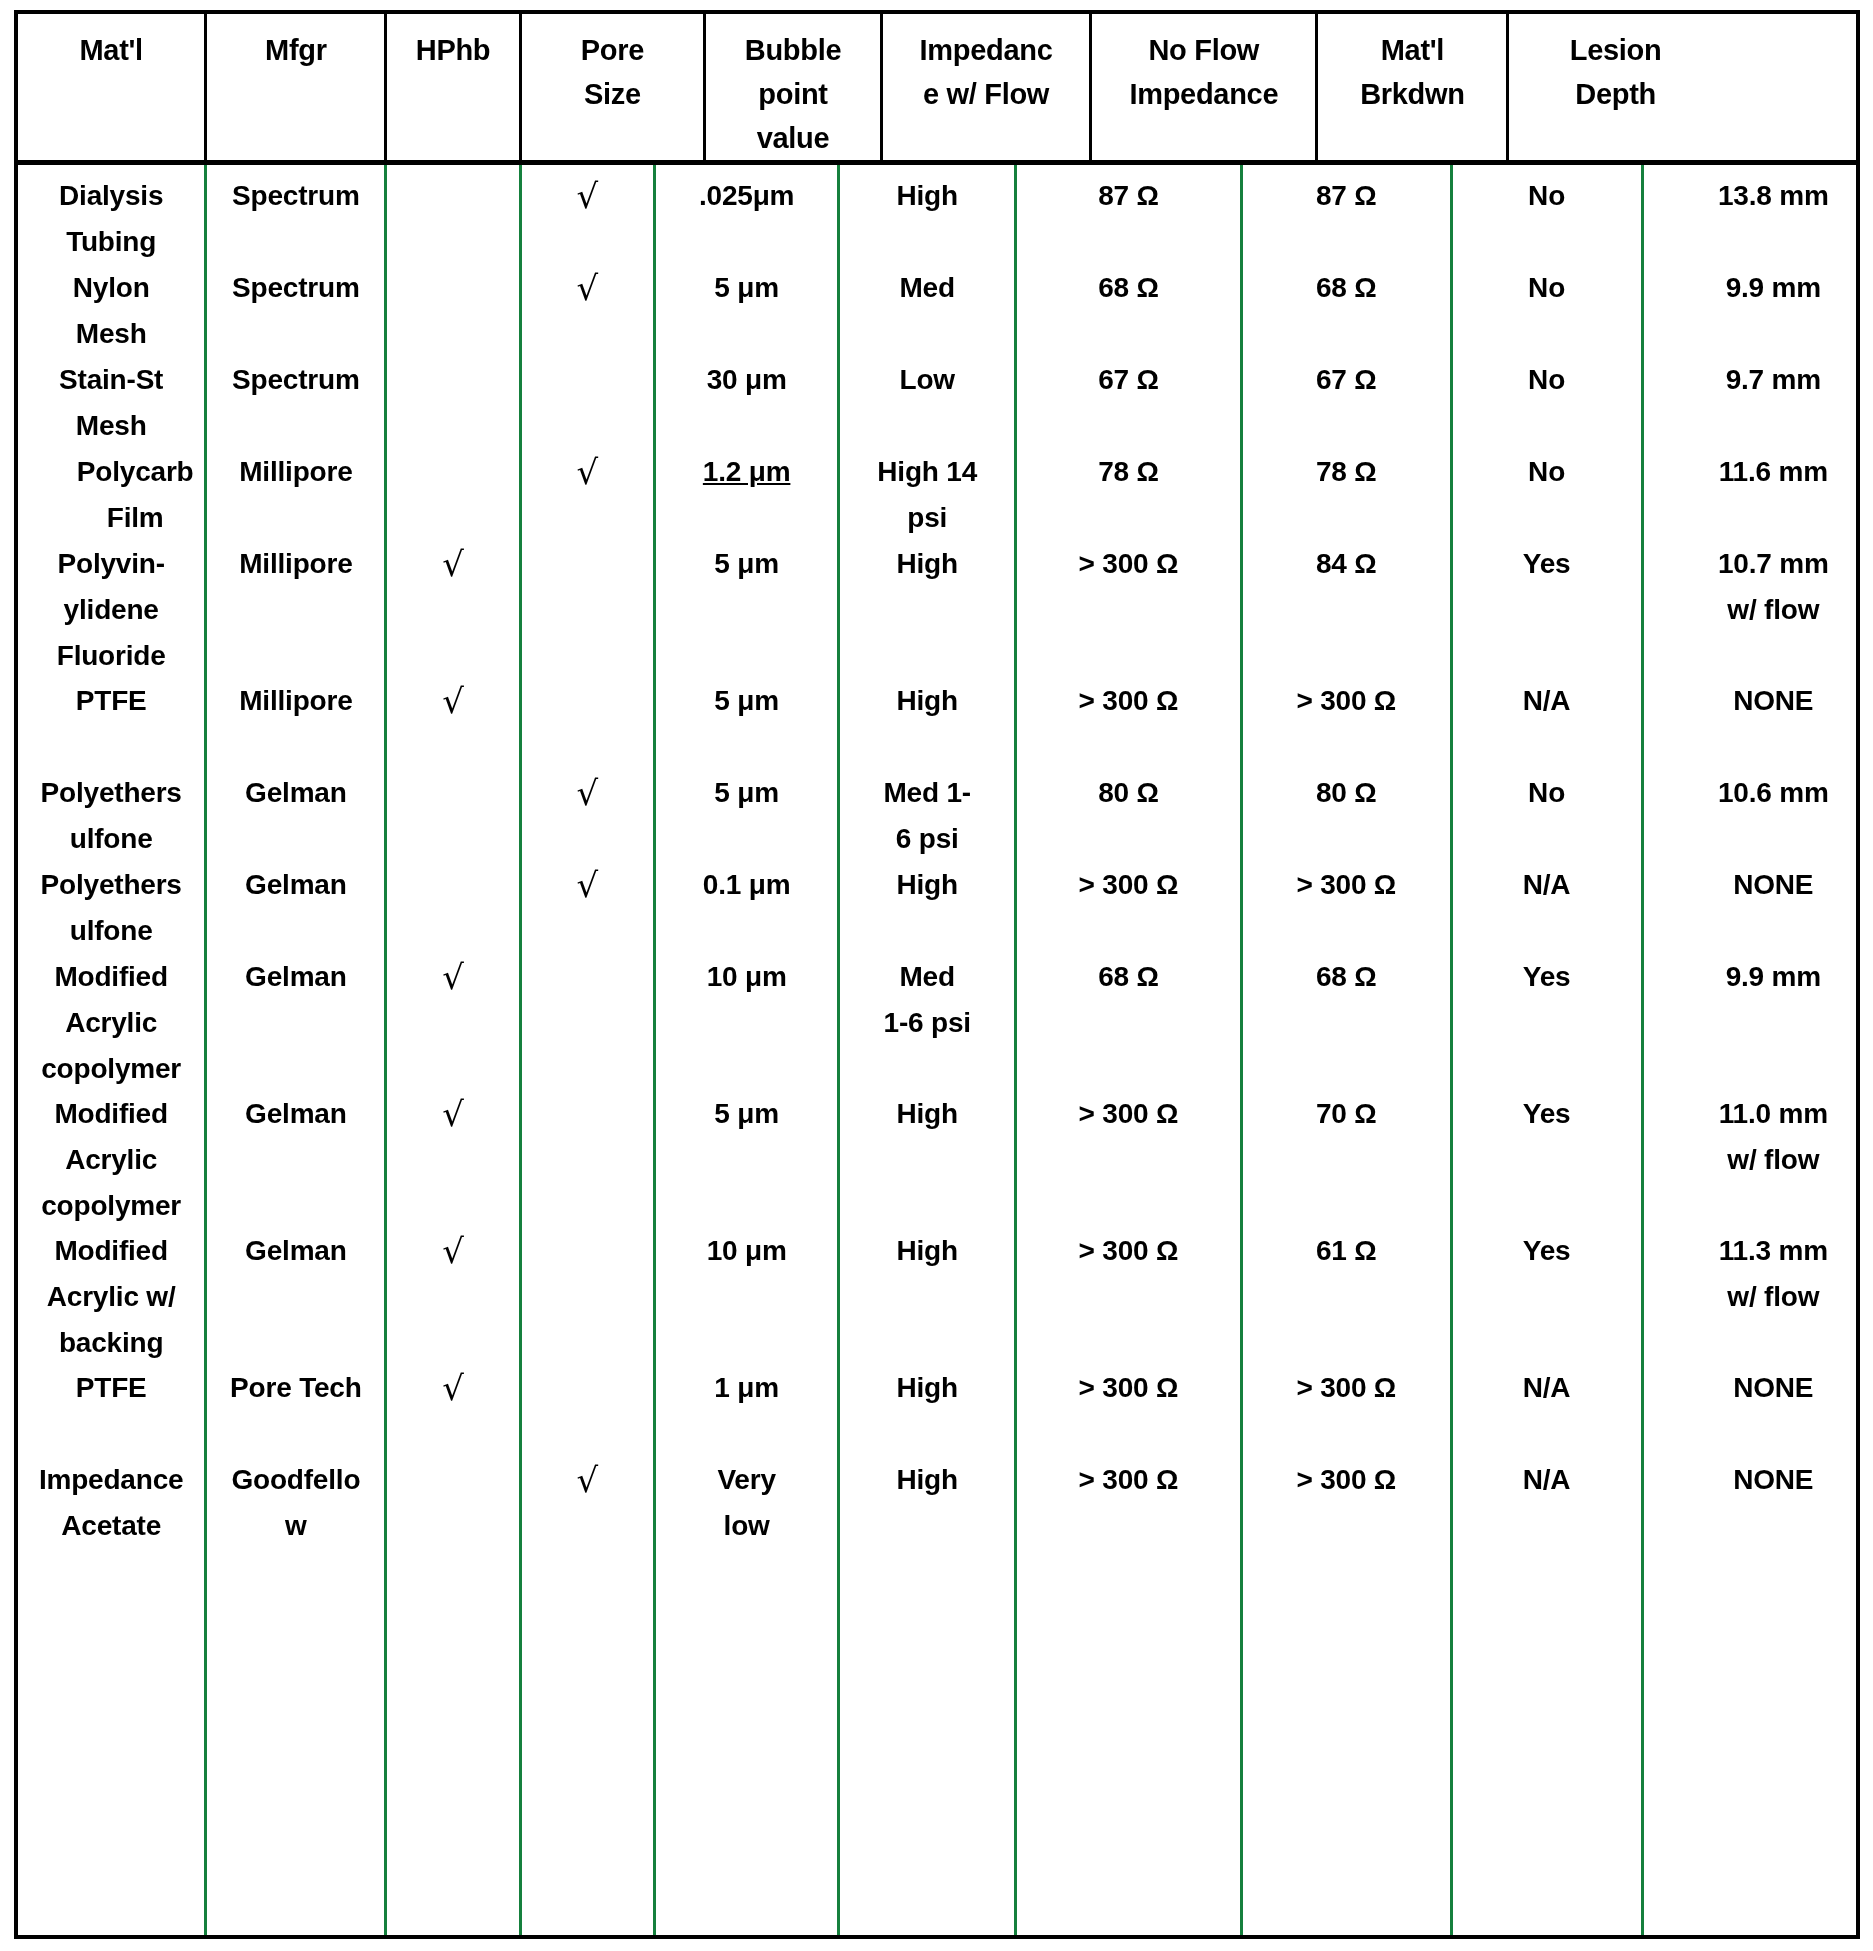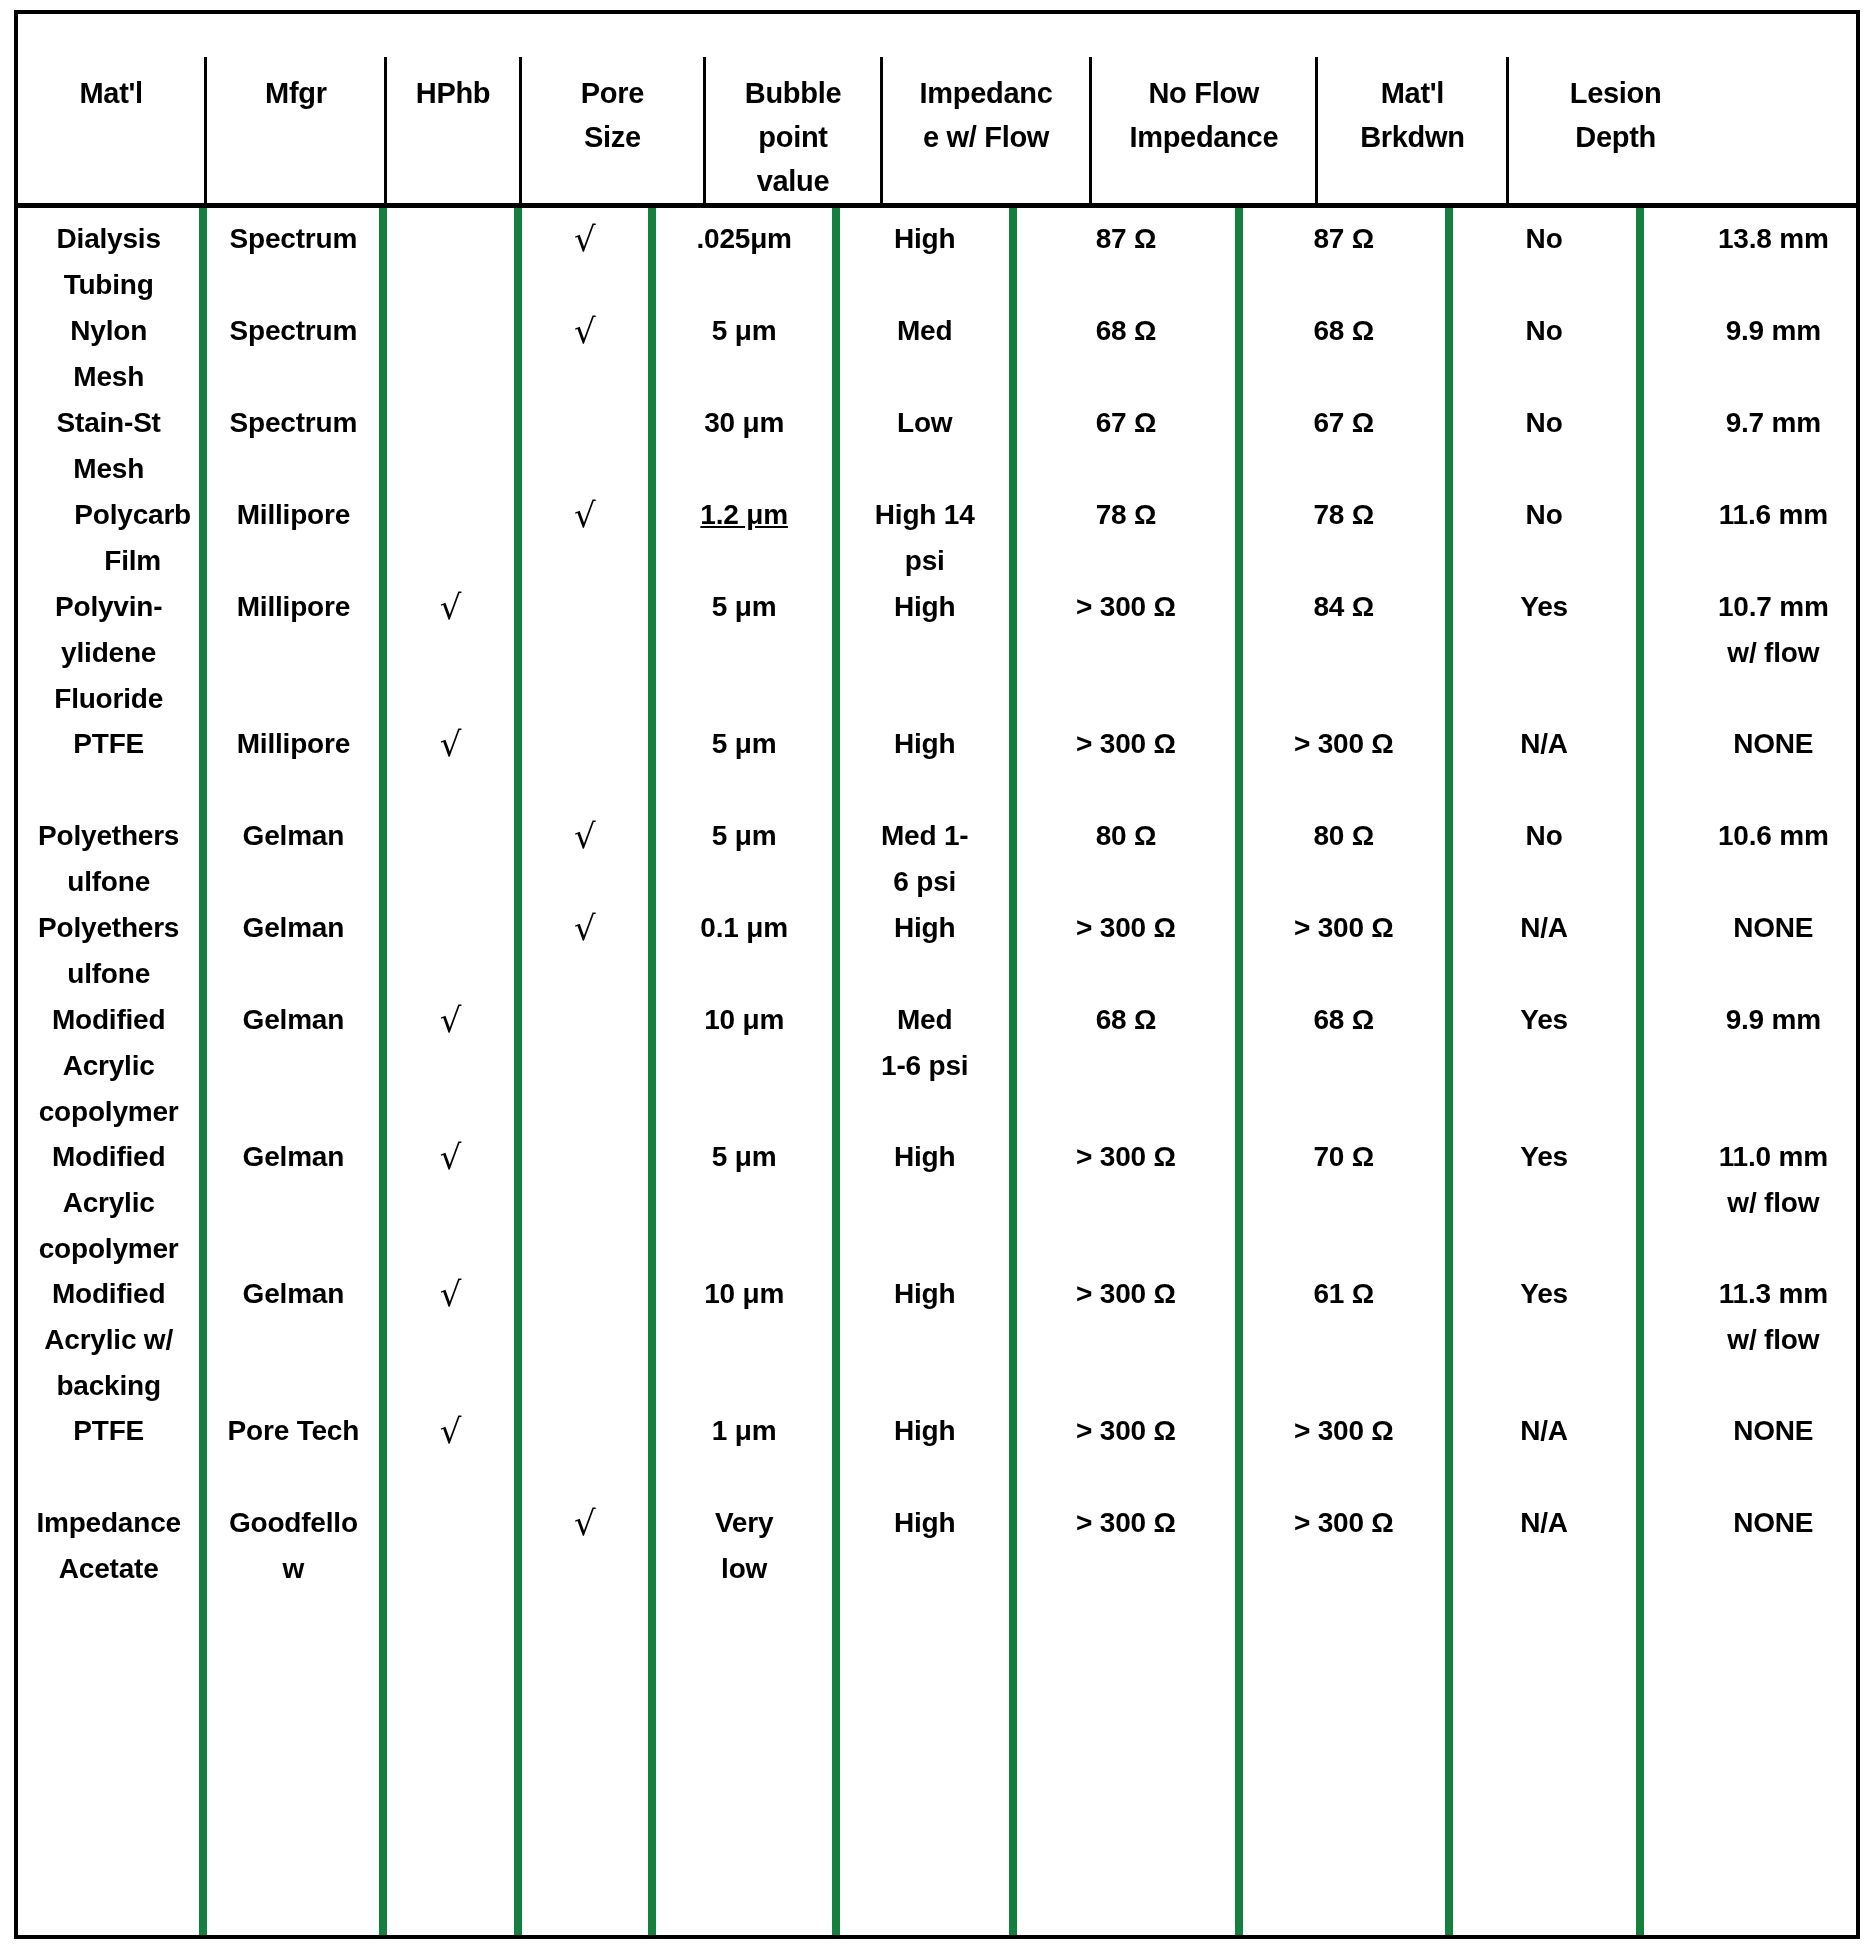--- a/index.html
+++ b/index.html
@@ -34,21 +34,20 @@
     flex-direction: column;
   }
 
   
   .thead {
     display: flex;
     flex: 0 0 auto;
     height: 151px;
     border-bottom: 5px solid #000;
     box-sizing: border-box;
-    margin-top: 43px;
   }
   .thead .cell {
     border-right: 3px solid #000;
     box-sizing: border-box;
     padding-top: 14px;
     display: flex;
     flex-direction: column;
     align-items: center;
     justify-content: flex-start;
   }
@@ -63,21 +62,21 @@
   }
 
   
   .tbody {
     display: flex;
     flex: 1 1 auto;
     min-height: 0;
     box-sizing: border-box;
   }
   .tbody .col {
-    border-right: 8px solid #15803d;
+    border-right: 3px solid #15803d;
     box-sizing: border-box;
     position: relative;
     padding-top: 8px;
   }
   .tbody .col:last-child { border-right: none; padding-left: 47px; }
 
   
   .slot {
     box-sizing: border-box;
     display: flex;

